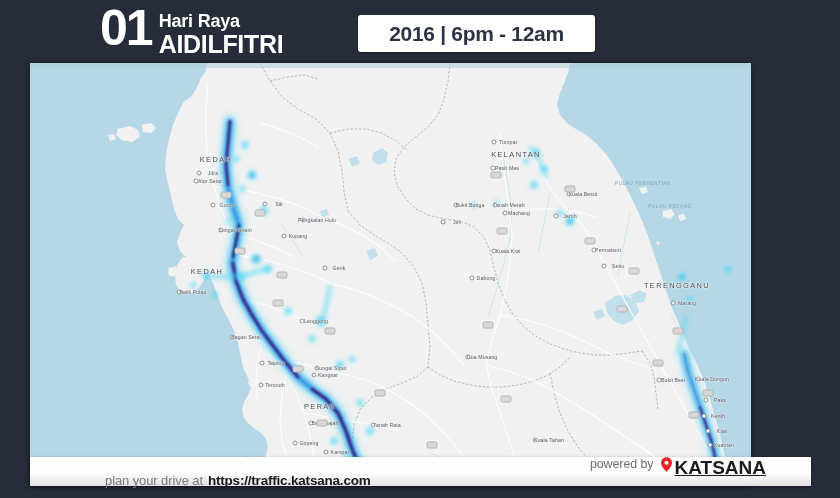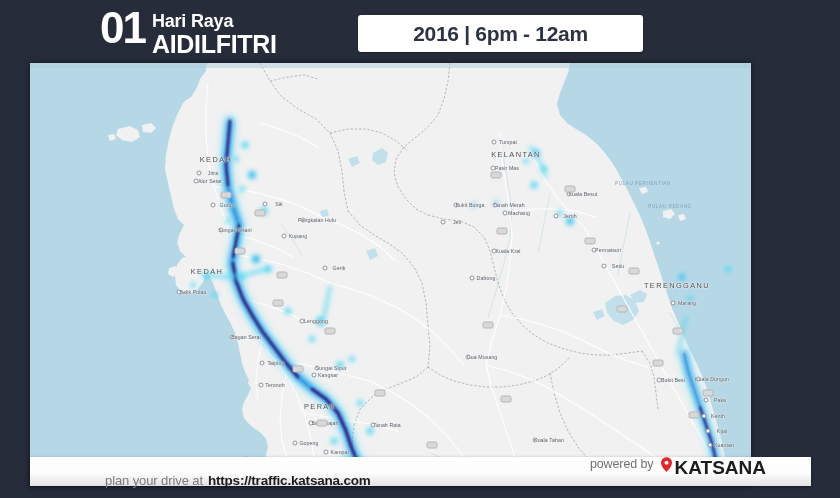--- a/index.html
+++ b/index.html
@@ -12,34 +12,34 @@
   }
   .page{position:relative;width:840px;height:498px;background:#262c3a;}
 
   
   .header{position:absolute;left:0;top:0;width:840px;height:63px;}
   .title-block{
     position:absolute;left:100px;top:4px;
     display:flex;align-items:flex-start;
   }
   .rank-number{
-    color:#ffffff;font-size:44px;line-height:48px;font-weight:bold;
+    color:#ffffff;font-size:50px;line-height:48px;font-weight:bold;
     letter-spacing:-2px;font-family:"Liberation Sans", sans-serif;
   }
   .title-text{margin-left:7px;margin-top:8px;}
   .title-small{
     color:#ffffff;font-size:18px;line-height:19px;font-weight:bold;
     letter-spacing:-0.2px;
   }
   .title-large{
     color:#ffffff;font-size:25px;line-height:26px;font-weight:bold;
     letter-spacing:-0.3px;
   }
   .date-badge{
-    position:absolute;left:358px;top:15px;width:285px;height:37px;
+    position:absolute;left:358px;top:15px;width:237px;height:37px;
     background:#ffffff;border-radius:3px;
     display:flex;align-items:center;justify-content:center;
     box-shadow:0 1px 2px rgba(0,0,0,.35);
   }
   .date-badge span{
     color:#2c3342;font-size:21px;font-weight:bold;letter-spacing:-0.3px;
   }
 
   
   .map-frame{
@@ -88,21 +88,21 @@
     display:flex;align-items:center;
   }
   .foot-plain{color:#7b7b7b;font-size:13px;letter-spacing:-0.1px;}
   .foot-url{color:#1c1c1c;font-size:13.5px;font-weight:bold;margin-left:5px;letter-spacing:-0.2px;}
   .footer-right{
     position:absolute;right:45px;top:0;height:29px;
     display:flex;
   }
   .foot-powered{color:#6f6f6f;font-size:12.5px;letter-spacing:-0.1px;margin-right:7px;}
   .pin-icon{width:11px;height:15px;display:block;margin-right:3px;}
-  .foot-brand{color:#1c1c1c;font-size:19px;font-weight:bold;letter-spacing:0px;}
+  .foot-brand{color:#1c1c1c;font-size:19px;font-weight:bold;letter-spacing:0px;text-decoration:underline;}
 </style>
 </head>
 <body>
 
 <div class="page">
 
   <div class="header">
 
     <div class="title-block">
       <div class="rank-number">01</div>

